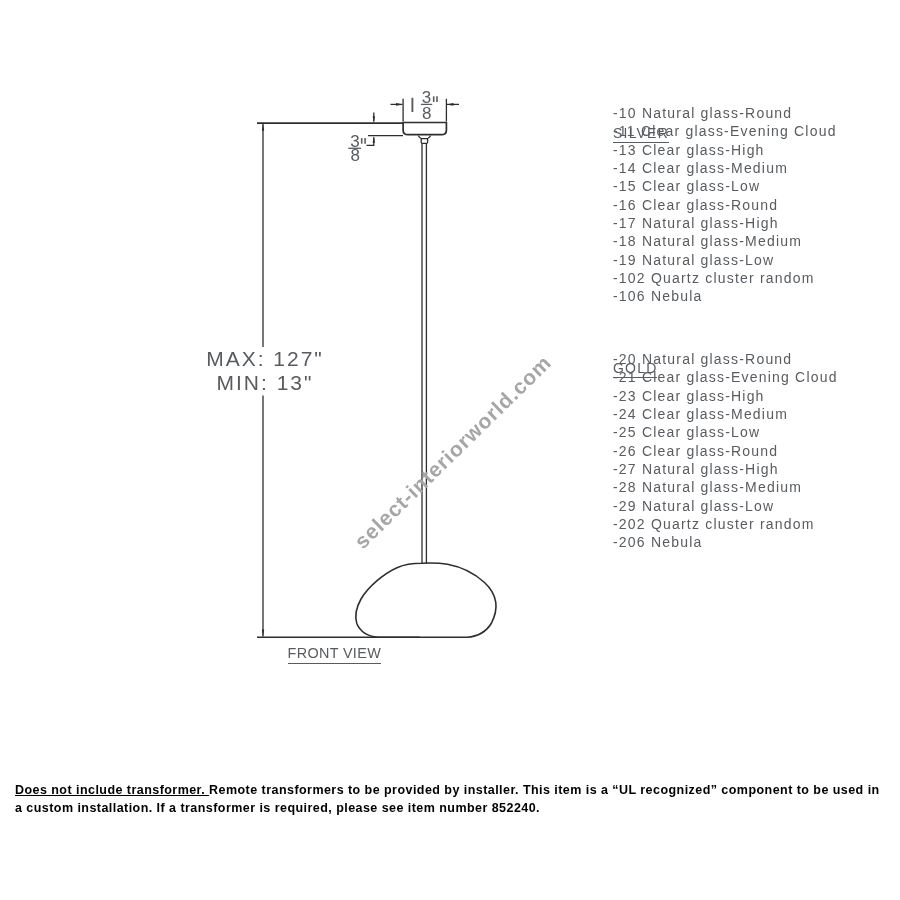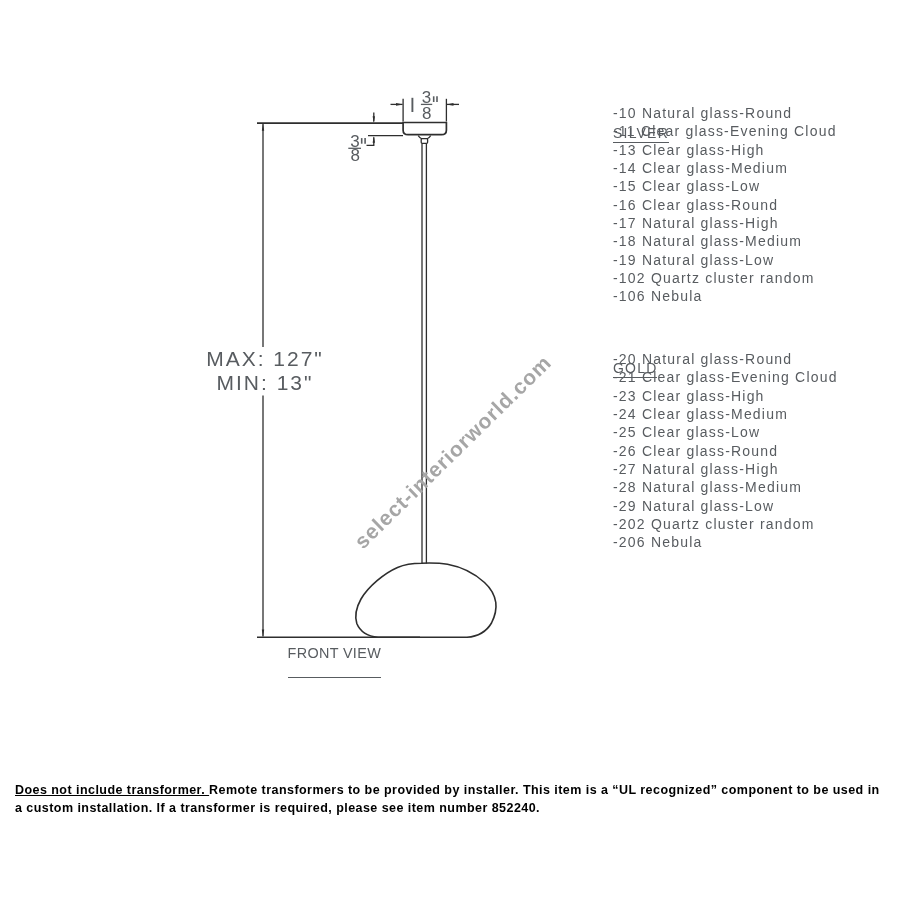--- a/index.html
+++ b/index.html
@@ -78,21 +78,21 @@
 
   <line x1="257" y1="637.2" x2="420" y2="637.2" stroke="#2e2e2e" stroke-width="1.6"></line>
 </svg>
 
 <div class="cad" style="position:absolute;left:165px;top:347px;width:200px;text-align:center;font-size:21px;letter-spacing:2px;line-height:23.9px;">MAX: 127"<br>MIN: 13"</div>
 
 <div style="position:absolute;left:453px;top:452px;width:0;height:0;">
     <div style="position:absolute;left:-150px;top:-12px;width:300px;text-align:center;transform:rotate(-44.4deg);color:#a6a6a6;font-size:21px;font-weight:bold;letter-spacing:0.9px;white-space:nowrap;">select-interiorworld.com</div>
   </div>
 
-<div class="cad" style="position:absolute;left:287.5px;top:645px;font-size:14.4px;letter-spacing:0.35px;border-bottom:1.4px solid #585c60;padding-bottom:16px;">FRONT VIEW</div>
+<div class="cad" style="position:absolute;left:287.5px;top:645px;font-size:14.4px;letter-spacing:0.35px;border-bottom:1.4px solid #585c60;padding-bottom:2px;">FRONT VIEW</div>
 
 <div class="hdr list" style="top:94.5px;display:inline-block;">SILVER</div>
 <div class="list" style="top:104px;">-10 Natural glass-Round
 -11 Clear glass-Evening Cloud
 -13 Clear glass-High
 -14 Clear glass-Medium
 -15 Clear glass-Low
 -16 Clear glass-Round
 -17 Natural glass-High
 -18 Natural glass-Medium

